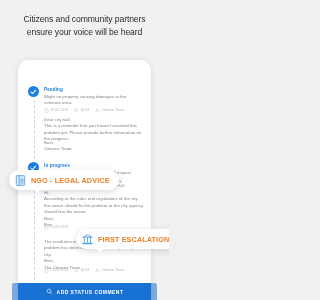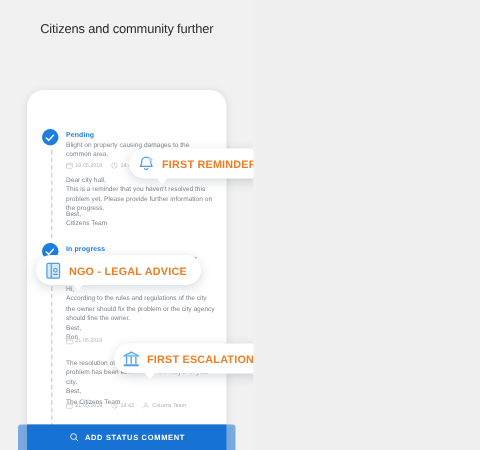--- a/index.html
+++ b/index.html
@@ -155,21 +155,22 @@
     position:absolute; left:12px; bottom:0; width:145px; height:17px;
     background:#1872d4; opacity:0.55; z-index:7; border-radius:2px 2px 0 0;
   }
 </style>
 </head>
 <body>
 
 <div class="screen">
 
   <div class="headline">
-    <div>Citizens and community further</div>
+    <div>Citizens and community partners</div>
+    <div>ensure your voice will be heard</div>
   </div>
 
   <div class="card">
     <div class="card-inner">
       <div class="timeline"></div>
 
       <div class="entry">
         <div class="dot" style="top:26px">
           <svg width="6.5" height="6" viewBox="0 0 10 10">
               <path d="M1 5 L3.8 7.6 L9 2" stroke="#ffffff" stroke-width="1.7" fill="none" stroke-linecap="round" stroke-linejoin="round"></path>
@@ -255,31 +256,22 @@
                 <circle cx="6" cy="4.2" r="2.3" fill="none" stroke="#c3c9ce" stroke-width="1.2"></circle>
                 <path d="M1.8 11 a4.2 4.2 0 0 1 8.4 0" fill="none" stroke="#c3c9ce" stroke-width="1.2"></path>
               </svg>
             <span>Citizens Team</span>
           </div>
         </div>
       </div>
     </div>
   </div>
 
-  <div class="badge" style="left:86px; top:99px">
-    <svg class="badge-ico" viewBox="0 0 24 24">
-      <path d="M12 3.2 a5.6 5.6 0 0 0 -5.6 5.6 c0 4.4 -1.8 5.8 -1.8 5.8 h14.8 s-1.8 -1.4 -1.8 -5.8 A5.6 5.6 0 0 0 12 3.2 z" fill="none" stroke="#4a9fe8" stroke-width="1.5" stroke-linejoin="round"></path>
-      <path d="M10 17.2 a2.2 2.2 0 0 0 4 0" fill="none" stroke="#4a9fe8" stroke-width="1.5" stroke-linecap="round"></path>
-      <circle cx="17.4" cy="6.2" r="2.4" fill="#bcd9f3"></circle>
-    </svg>
-    <div class="badge-label">FIRST REMINDER</div>
-    <div class="badge-tail"></div>
-  </div>
-
-  <div class="badge" style="left:24px; top:170px">
+
+  <div class="badge" style="left:9px; top:170px">
     <svg class="badge-ico" viewBox="0 0 24 24">
       <rect x="4.2" y="3" width="15.6" height="18" rx="1.6" fill="#d8e9f8" stroke="#4a9fe8" stroke-width="1.5"></rect>
       <line x1="9.6" y1="3" x2="9.6" y2="21" stroke="#4a9fe8" stroke-width="1.5"></line>
       <circle cx="14.6" cy="11.4" r="2.2" fill="none" stroke="#4a9fe8" stroke-width="1.4"></circle>
       <line x1="12.4" y1="16.4" x2="17.2" y2="16.4" stroke="#4a9fe8" stroke-width="1.4" stroke-linecap="round"></line>
     </svg>
     <div class="badge-label">NGO - LEGAL ADVICE</div>
     <div class="badge-tail" style="left:24px"></div>
   </div>
 

